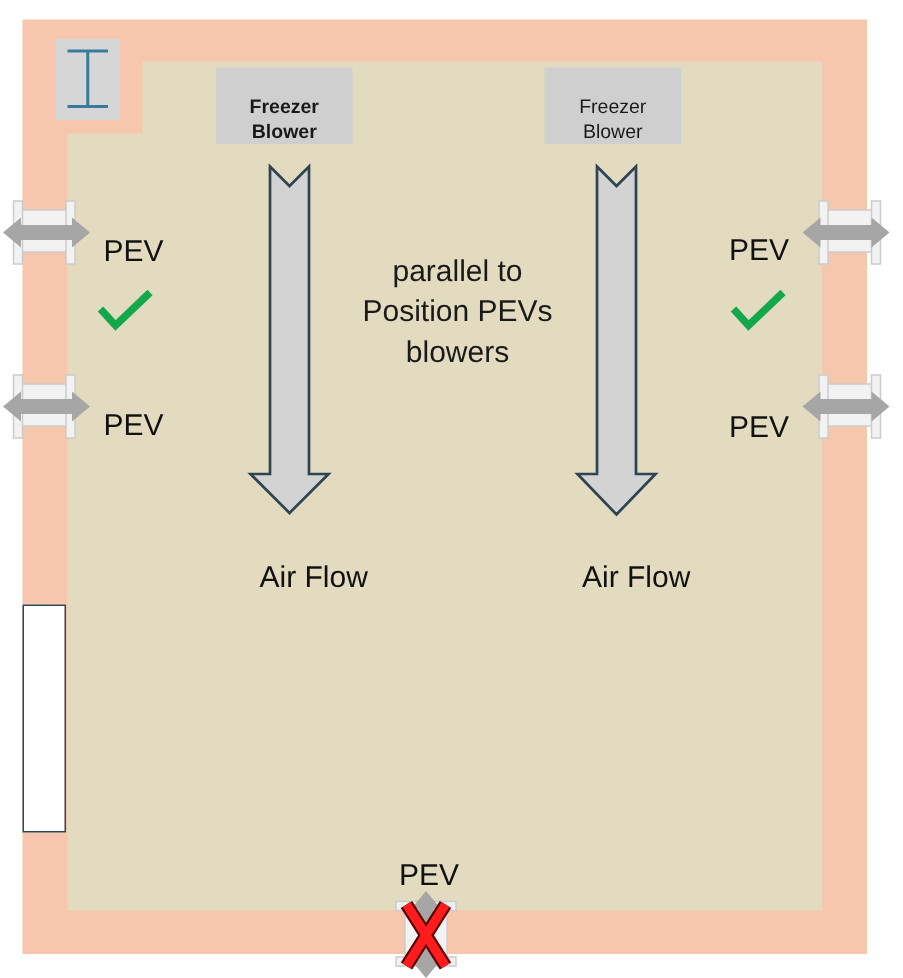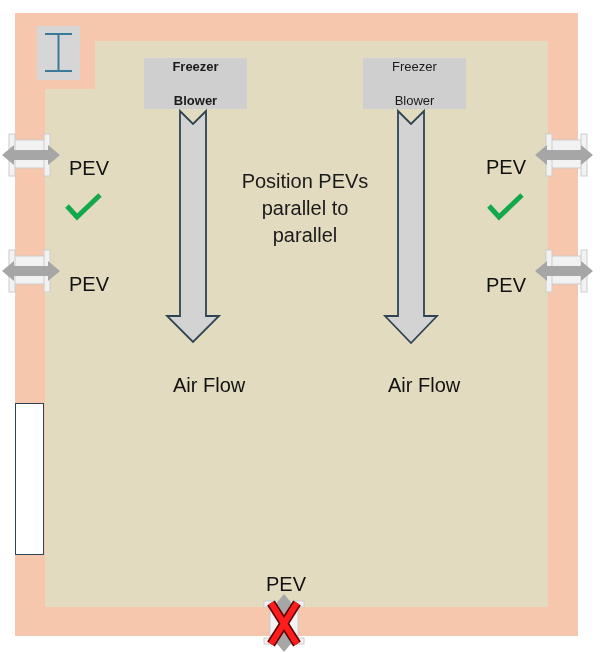--- a/index.html
+++ b/index.html
@@ -3,22 +3,22 @@
 <meta charset="utf-8">
 <style>
   html, body { margin: 0; padding: 0; background: #ffffff; }
   body { width: 602px; height: 652px; position: relative; overflow: hidden;
          font-family: "Liberation Sans", "DejaVu Sans", sans-serif; }
   .abs { position: absolute; }
   #outer { left: 15px; top: 13px; width: 563px; height: 623px; background: #f6c6ad; }
   #inner { left: 45px; top: 89px; width: 503px; height: 518px; background: #e3dbbf; }
   #inner-top { left: 95px; top: 41px; width: 453px; height: 49px; background: #e3dbbf; }
   #ibeam-box { left: 37px; top: 26px; width: 43px; height: 54px; background: #d6d6d6; }
-  .blower { background: #d0cfcf; width: 103px; height: 51px; top: 58px;
-            display: flex; flex-direction: column; align-items: center; justify-content: space-between;
+  .blower { background: #d0cfcf; width: 91px; height: 51px; top: 45px;
+            display: flex; flex-direction: column; align-items: center; justify-content: flex-end;
             font-size: 13px; line-height: 17px; color: #1a1a1a; text-align: center; }
   #blower-left { left: 144px; font-weight: bold; }
   #blower-right { left: 363px; }
   .label { color: #111; font-size: 20px; white-space: nowrap; margin-top: 12px; }
   #center-note { left: 226px; top: 168px; width: 158px; text-align: center; font-size: 20px;
                  line-height: 27px; color: #1a1a1a; }
   #door { left: 15px; top: 403px; width: 29px; height: 152px; background: #ffffff;
           border: 1.5px solid #2f4452; box-sizing: border-box; }
   svg { position: absolute; overflow: visible; }
 </style>
@@ -45,23 +45,23 @@
   <span>Freezer</span>
   <span>Blower</span>
 </div>
 
 <svg style="left:0;top:0" width="602" height="652">
   <polygon points="180,111 193,124 206,111 206,316 219,316 193,342 167,316 180,316" fill="#d3d3d3" stroke="#2f4452" stroke-width="1.8" stroke-linejoin="miter"></polygon>
   <polygon points="398,111 411,124 424,111 424,316 437,316 411,343 385,316 398,316" fill="#d3d3d3" stroke="#2f4452" stroke-width="1.8" stroke-linejoin="miter"></polygon>
 </svg>
 
 <div id="center-note" class="abs">
+  <div>parallel to</div>
   <div>Position PEVs</div>
-  <div>parallel to</div>
-  <div>parallel</div>
+  <div>blowers</div>
 </div>
 
 <div class="abs label" style="left:173px;top:362px;">Air Flow</div>
 <div class="abs label" style="left:388px;top:362px;">Air Flow</div>
 
 <div class="abs label" style="left:69px;top:145px;">PEV</div>
 <div class="abs label" style="left:69px;top:261px;">PEV</div>
 <div class="abs label" style="left:486px;top:144px;">PEV</div>
 <div class="abs label" style="left:486px;top:262px;">PEV</div>
 <div class="abs label" style="left:266px;top:561px;">PEV</div>

